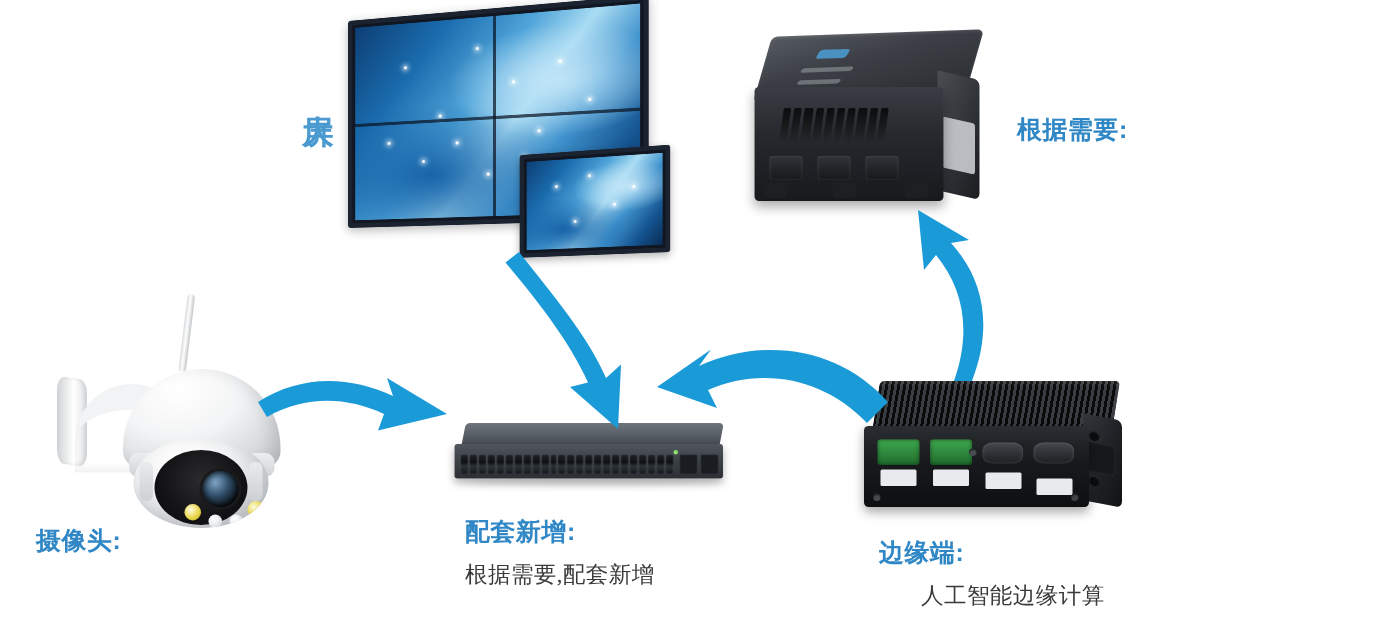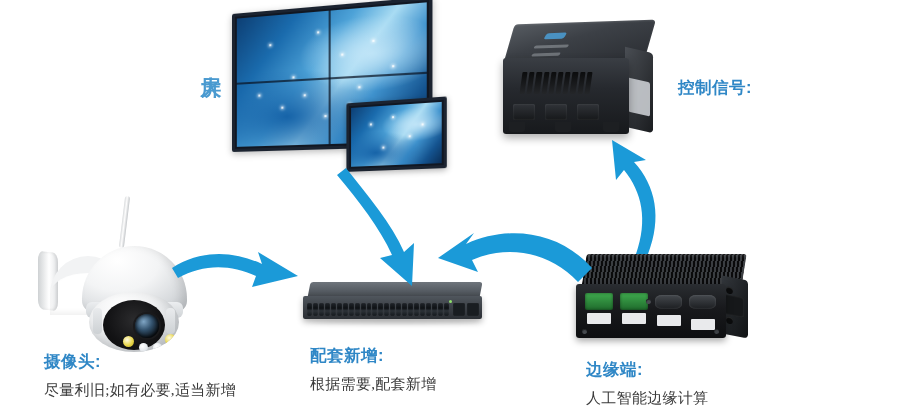--- a/index.html
+++ b/index.html
@@ -404,31 +404,30 @@
     <g>
       <path d="M592,268 C560,232 510,224 466,244 L474,233 L438,258 L478,272 L472,260 C508,244 550,252 578,282 Z" fill="#1b9ad8"></path>
     </g>
 
     <g>
       <path d="M648,254 C662,218 656,186 634,162 L646,160 L612,140 L616,180 L624,170 C642,192 648,220 636,254 Z" fill="#1b9ad8"></path>
     </g>
   </svg>
 
   <div class="label-block" style="left:678px;top:76px;">
-    <div class="label-head">控制信号:</div>
-  </div>
-
-  <div class="label-block" style="left:44px;top:350px;">
+    <div class="label-head">根据需要:</div>
+  </div>
+
+  <div class="label-block" style="left:24px;top:350px;">
     <div class="label-head">摄像头:</div>
-    <div class="label-line" style="margin-top:7px;">尽量利旧;如有必要,适当新增</div>
   </div>
 
   <div class="label-block" style="left:310px;top:344px;">
     <div class="label-head">配套新增:</div>
     <div class="label-line" style="margin-top:7px;">根据需要,配套新增</div>
   </div>
 
   <div class="label-block" style="left:586px;top:358px;">
     <div class="label-head">边缘端:</div>
-    <div class="label-line" style="margin-top:7px;">人工智能边缘计算</div>
+    <div class="label-line" style="margin-top:7px;margin-left:28px;">人工智能边缘计算</div>
   </div>
 
 </div>
 
 </body></html>

